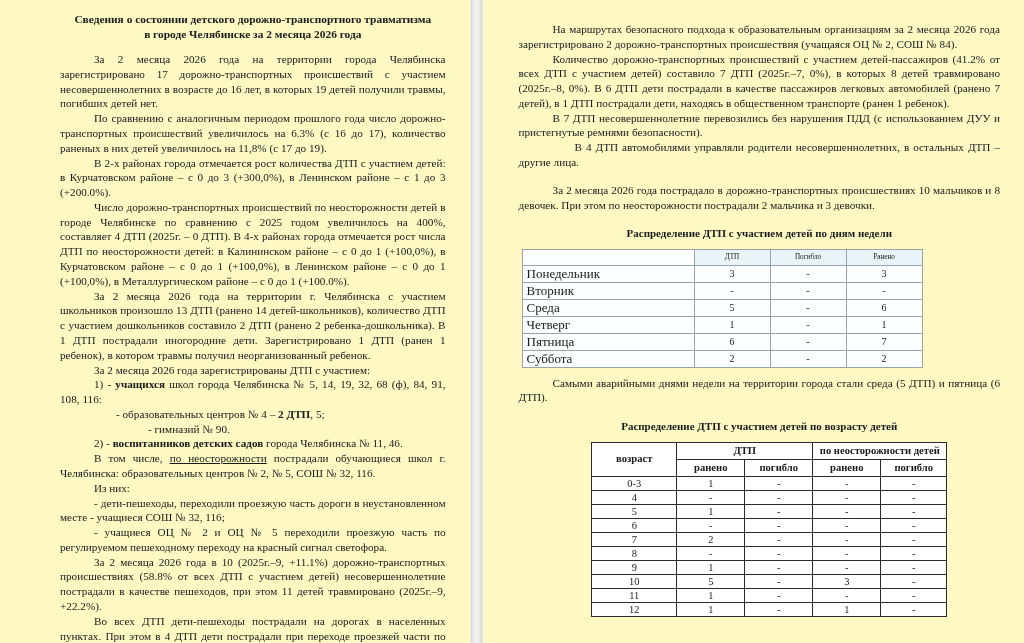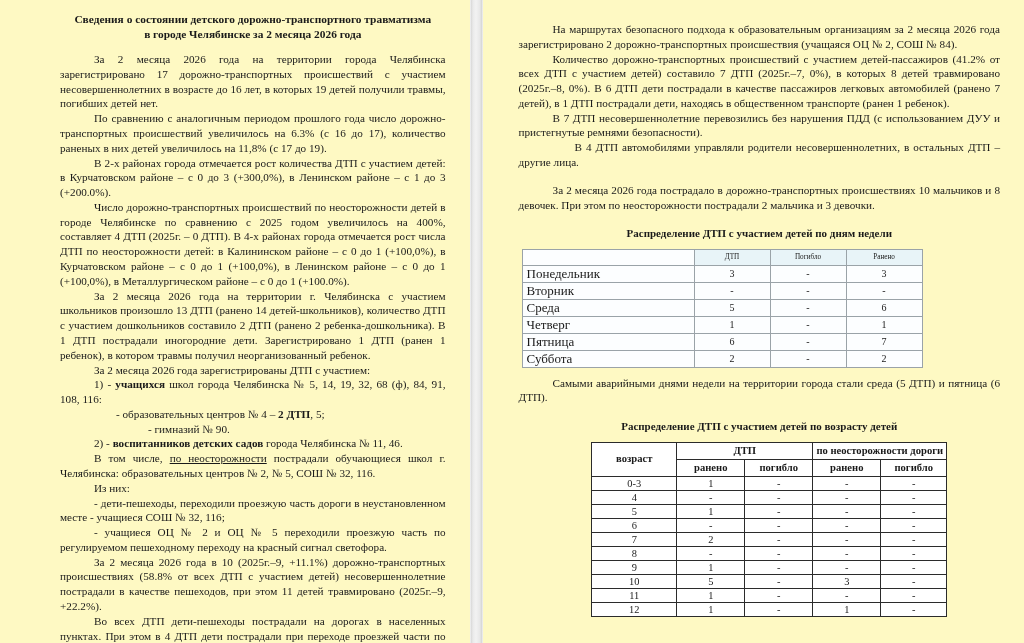--- a/index.html
+++ b/index.html
@@ -270,21 +270,21 @@
             <col class="a0">
             <col class="a1">
             <col class="a2">
             <col class="a3">
             <col class="a4">
           </colgroup>
         <thead>
           <tr>
             <th rowspan="2">возраст</th>
             <th colspan="2">ДТП</th>
-            <th colspan="2">по неосторожности дороги</th>
+            <th colspan="2">по неосторожности детей</th>
           </tr>
           <tr>
             <th>ранено</th>
             <th>погибло</th>
             <th>ранено</th>
             <th>погибло</th>
           </tr>
         </thead>
         <tbody>
           <tr>

